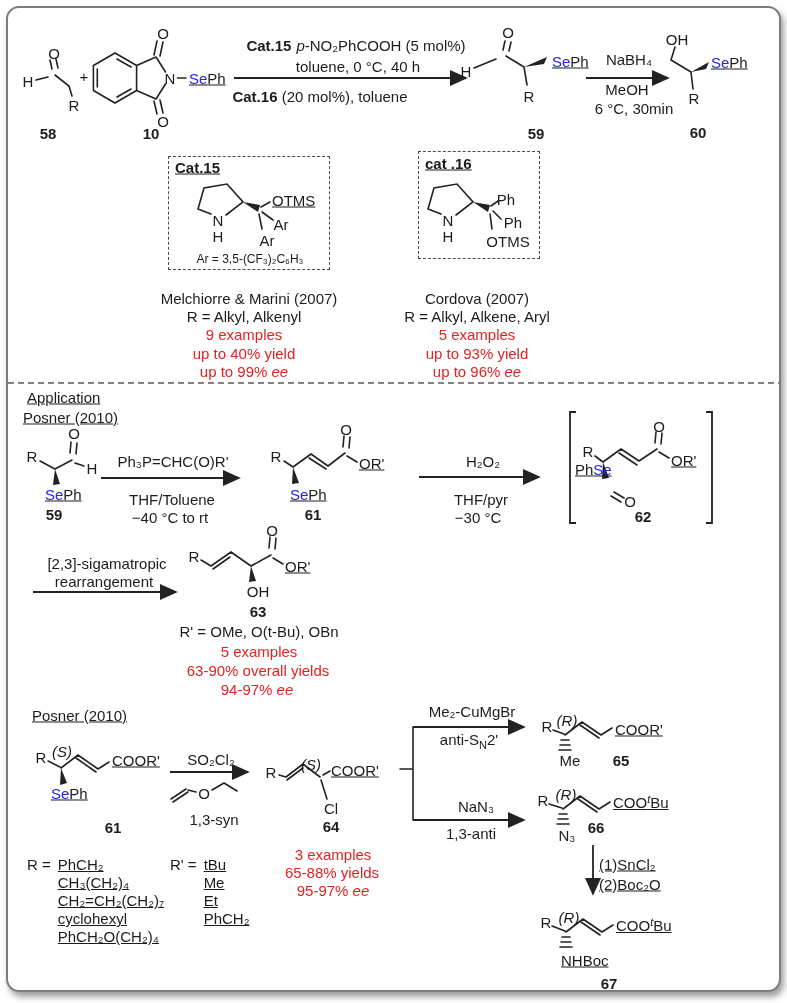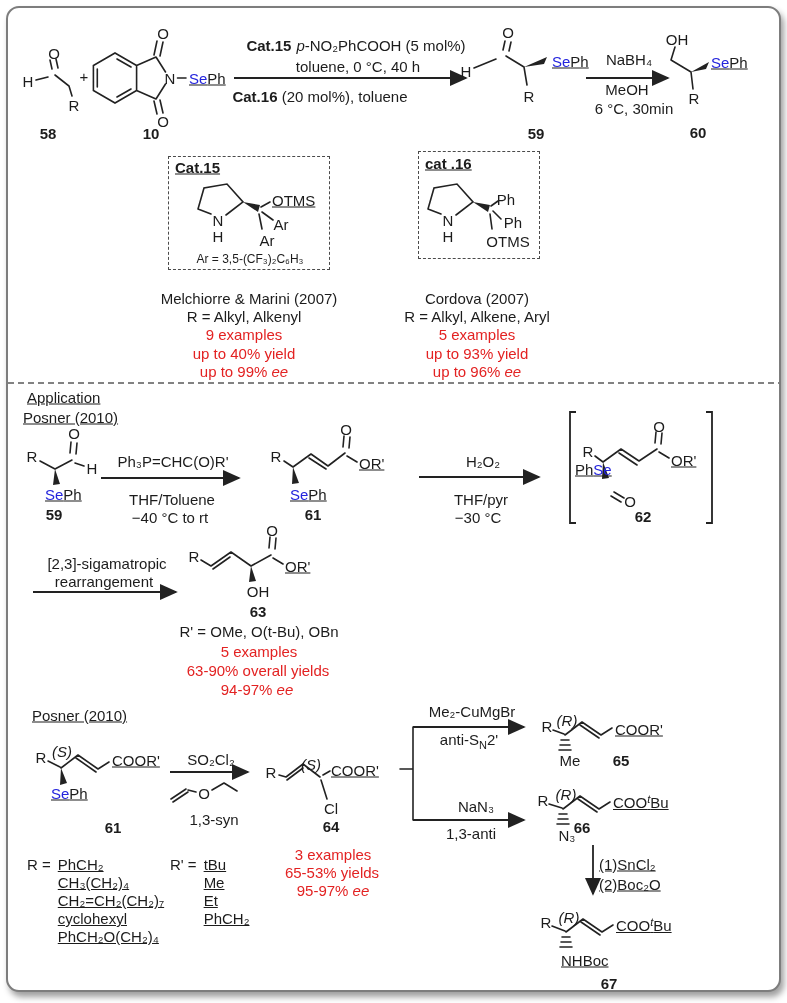--- a/index.html
+++ b/index.html
@@ -204,40 +204,40 @@
   <span class="t tc" style="left:204px;top:793px">O</span>
   <span class="t tc" style="left:214px;top:819px">1,3-syn</span>
 
   <span class="t tc" style="left:271px;top:772px">R</span>
   <span class="t tc it" style="left:311px;top:764px">(S)</span>
   <span class="t tl" style="left:331px;top:770px">COOR'</span>
   <span class="t tc" style="left:331px;top:808px">Cl</span>
   <span class="t tc b" style="left:331px;top:826px">64</span>
 
   <span class="t tc red" style="left:333px;top:854px">3 examples</span>
-  <span class="t tc red" style="left:332px;top:872px">65-53% yields</span>
+  <span class="t tc red" style="left:332px;top:872px">65-88% yields</span>
   <span class="t tc red" style="left:333px;top:890px"><span>95-97% </span><span class="it">ee</span></span>
 
   <span class="t tc" style="left:472px;top:711px">Me₂-CuMgBr</span>
   <span class="t tc" style="left:469px;top:741px"><span>anti-S</span><span class="subn">N</span><span>2'</span></span>
 
   <span class="t tc" style="left:547px;top:726px">R</span>
   <span class="t tc it" style="left:567px;top:720px">(R)</span>
   <span class="t tc" style="left:570px;top:760px">Me</span>
   <span class="t tl" style="left:615px;top:729px">COOR'</span>
   <span class="t tc b" style="left:621px;top:760px">65</span>
 
   <span class="t tc" style="left:476px;top:806px">NaN₃</span>
   <span class="t tc" style="left:471px;top:833px">1,3-anti</span>
 
   <span class="t tc" style="left:543px;top:800px">R</span>
   <span class="t tc it" style="left:566px;top:794px">(R)</span>
   <span class="t tc" style="left:567px;top:835px">N₃</span>
   <span class="t tl" style="left:613px;top:802px"><span>COO</span><span class="sup">t</span><span>Bu</span></span>
-  <span class="t tc b" style="left:582px;top:827px">66</span>
+  <span class="t tc b" style="left:596px;top:827px">66</span>
 
   <span class="t tl" style="left:599px;top:864px">(1)SnCl₂</span>
   <span class="t tl" style="left:599px;top:884px">(2)Boc₂O</span>
 
   <span class="t tc" style="left:546px;top:922px">R</span>
   <span class="t tc it" style="left:569px;top:917px">(R)</span>
   <span class="t tl" style="left:561px;top:960px">NHBoc</span>
   <span class="t tl" style="left:616px;top:925px"><span>COO</span><span class="sup">t</span><span>Bu</span></span>
   <span class="t tc b" style="left:609px;top:983px">67</span>
 

